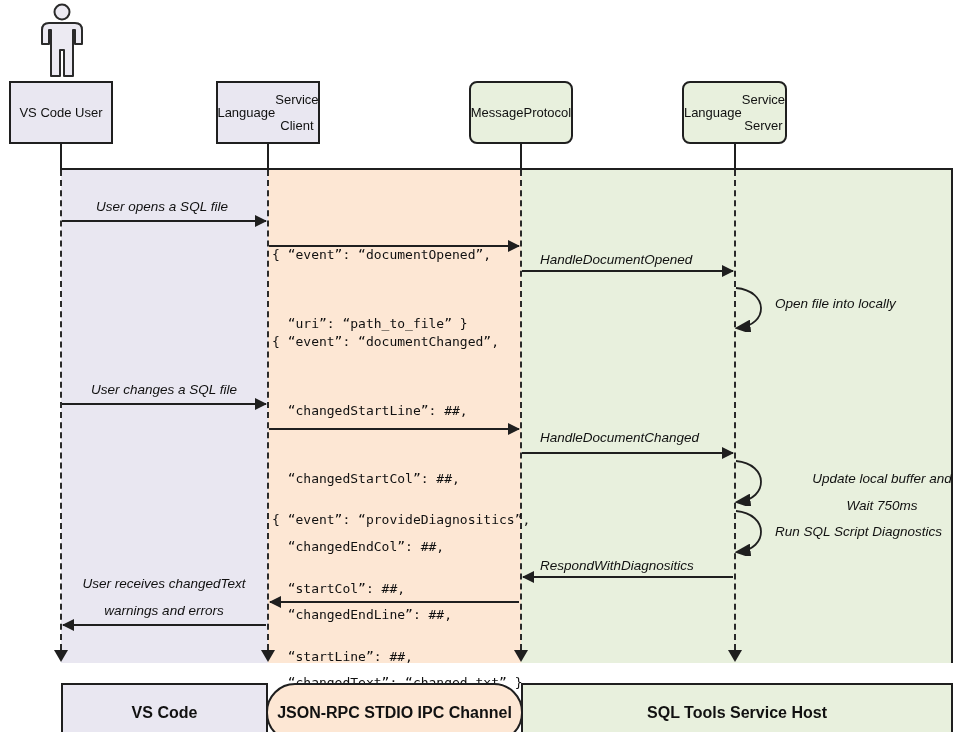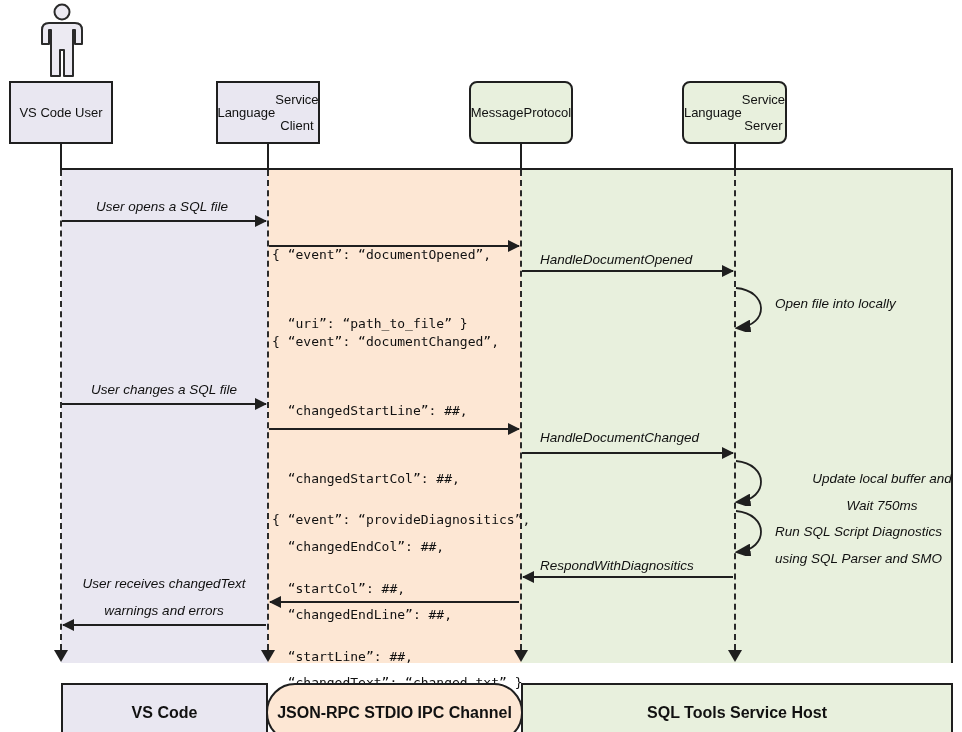--- a/index.html
+++ b/index.html
@@ -146,21 +146,20 @@
   <svg class="loop" style="left:735px;top:509px;" width="42" height="47" viewBox="0 0 42 47">
     <defs>
         <marker id="ah-c" markerWidth="9" markerHeight="8" refX="7" refY="4" orient="auto">
       <path d="M0,0 L9,4 L0,8 Z" fill="#1f1f1f"></path>
         </marker>
       </defs>
     <path d="M1,2 C34,5 34,40 3,43" fill="none" stroke="#1f1f1f" stroke-width="1.8" marker-end="url(#ah-c)"></path>
   </svg>
   <div class="annotation" style="left:775px;top:518px;">
     <div>Run SQL Script Diagnostics</div>
-    <div>using SQL Parser and SMO</div>
   </div>
 
   <div class="payload" style="left:272px;top:464px;">
     <div>{ “event”: “provideDiagnositics”,</div>
     <div>  “startCol”: ##,</div>
     <div>  “startLine”: ##,</div>
     <div>  “endLine”: ##,</div>
     
     
   </div>

